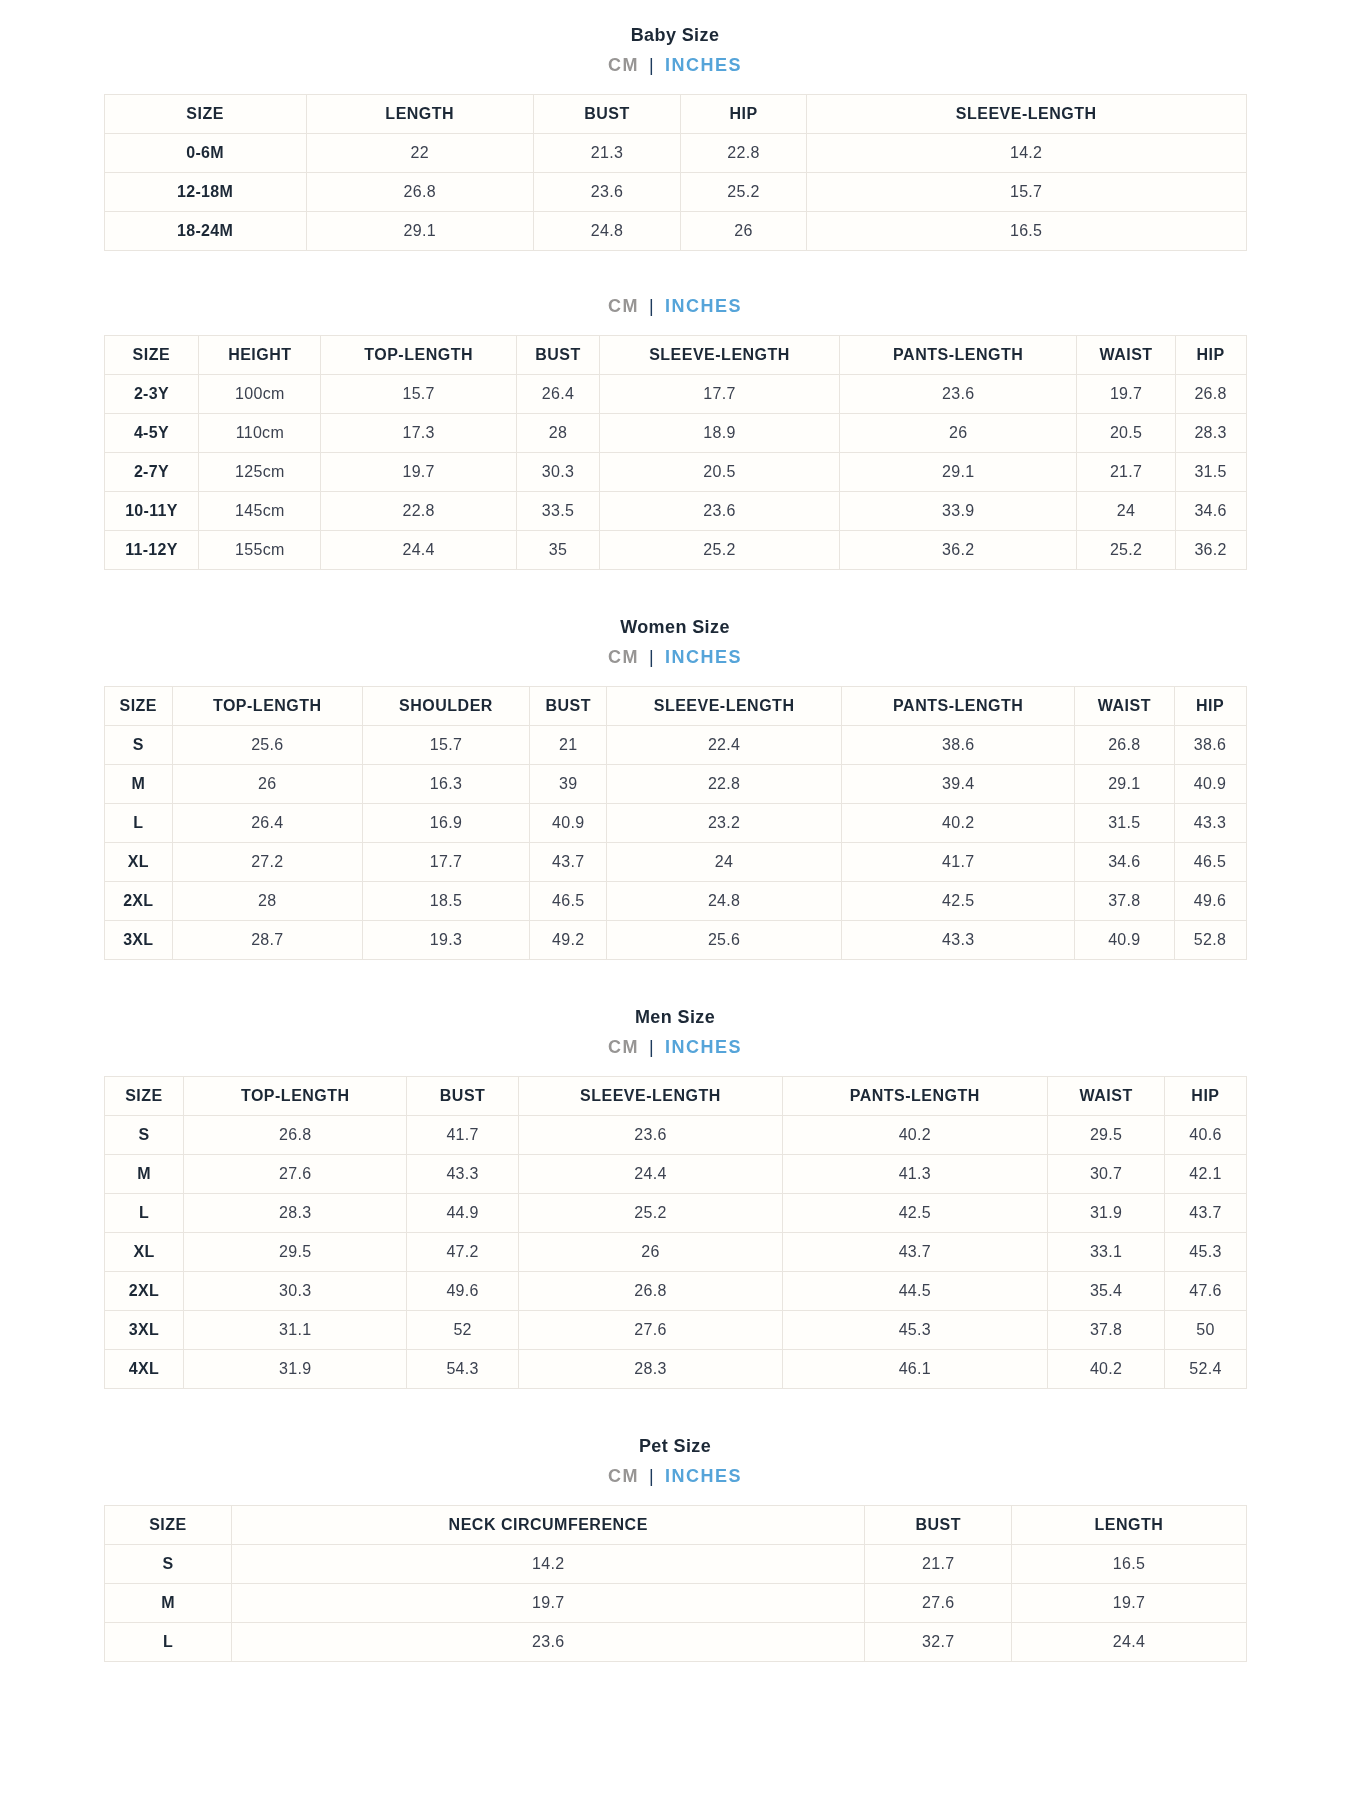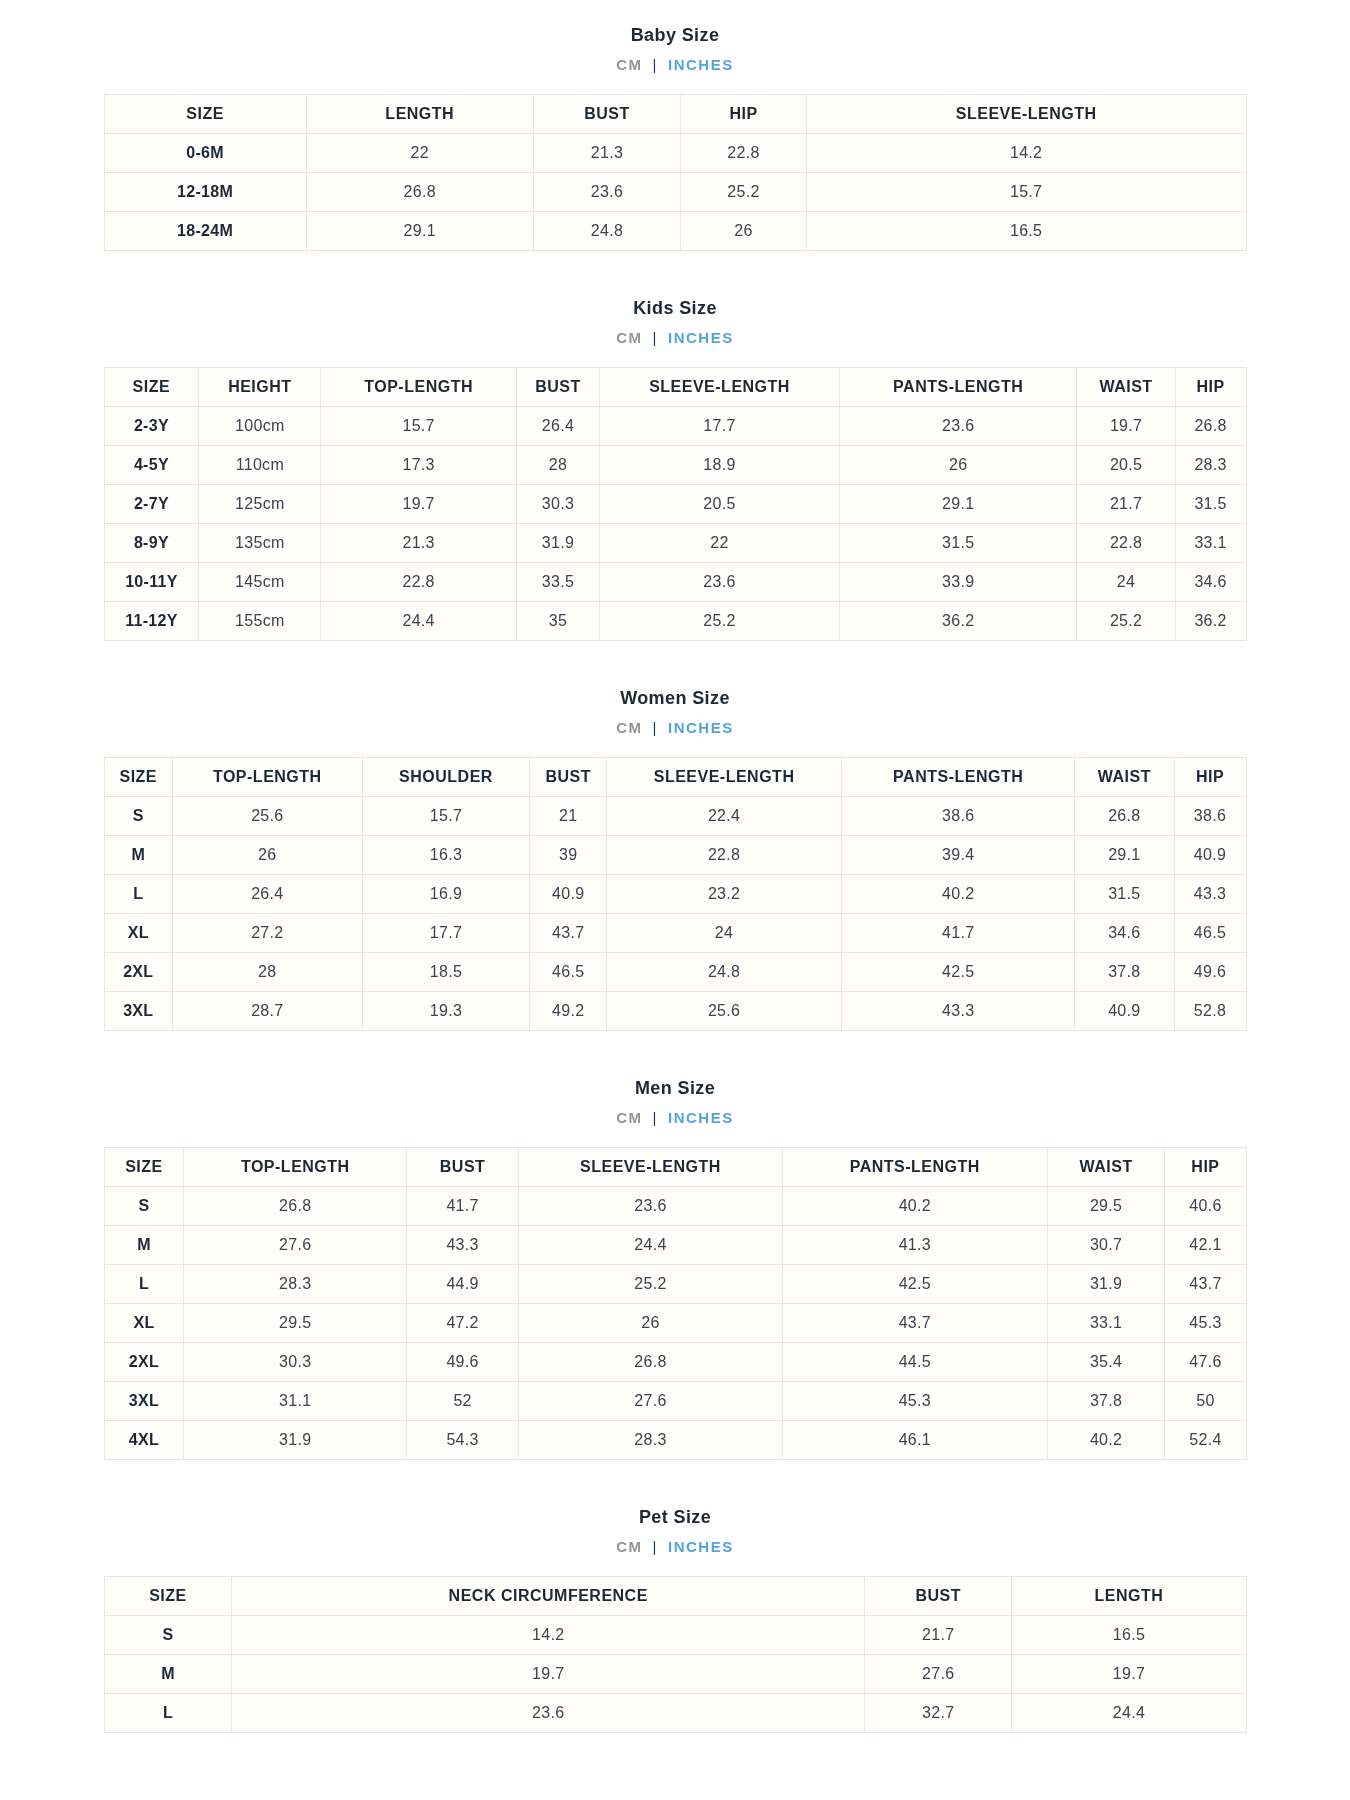--- a/index.html
+++ b/index.html
@@ -13,21 +13,21 @@
   .section-title{
     margin:0 0 10px 0;
     text-align:center;
     font-size:18px;line-height:22px;
     font-weight:bold;
     color:#1c2836;
     letter-spacing:.4px;
   }
   .unit-toggle{
     text-align:center;
-    font-size:15px;line-height:18px;
+    font-size:18px;line-height:18px;
     letter-spacing:1.5px;
     margin-bottom:20px;
     font-weight:bold;
     user-select:none;
   }
   .unit-cm{color:#979594;cursor:pointer;}
   .unit-sep{color:#1d3a5c;margin:0 10px;font-weight:normal;}
   .unit-inches{color:#55a4d9;cursor:pointer;}
   table.size-table{
     width:100%;
@@ -97,21 +97,20 @@
             <td class="row-head">18-24M</td>
             <td class="">29.1</td>
             <td class="">24.8</td>
             <td class="">26</td>
             <td class="">16.5</td>
           </tr>
         </tbody>
       </table>
     </section>
     <section class="size-section">
-      <h2 class="section-title">Kids Size</h2>
       <div class="unit-toggle"><span class="unit-cm">CM</span><span class="unit-sep">|</span><span class="unit-inches">INCHES</span></div>
       <table class="size-table">
         <colgroup>
           <col style="width: 8.3%;">
           <col style="width: 10.7%;">
           <col style="width: 17.1%;">
           <col style="width: 7.3%;">
           <col style="width: 21%;">
           <col style="width: 20.8%;">
           <col style="width: 8.6%;">
@@ -152,30 +151,20 @@
           </tr>
           <tr>
             <td class="row-head">2-7Y</td>
             <td class="">125cm</td>
             <td class="">19.7</td>
             <td class="">30.3</td>
             <td class="">20.5</td>
             <td class="">29.1</td>
             <td class="">21.7</td>
             <td class="">31.5</td>
-          </tr>
-          <tr>
-            <td class="row-head">8-9Y</td>
-            <td class="">135cm</td>
-            <td class="">21.3</td>
-            <td class="">31.9</td>
-            <td class="">22</td>
-            <td class="">31.5</td>
-            <td class="">22.8</td>
-            <td class="">33.1</td>
           </tr>
           <tr>
             <td class="row-head">10-11Y</td>
             <td class="">145cm</td>
             <td class="">22.8</td>
             <td class="">33.5</td>
             <td class="">23.6</td>
             <td class="">33.9</td>
             <td class="">24</td>
             <td class="">34.6</td>

